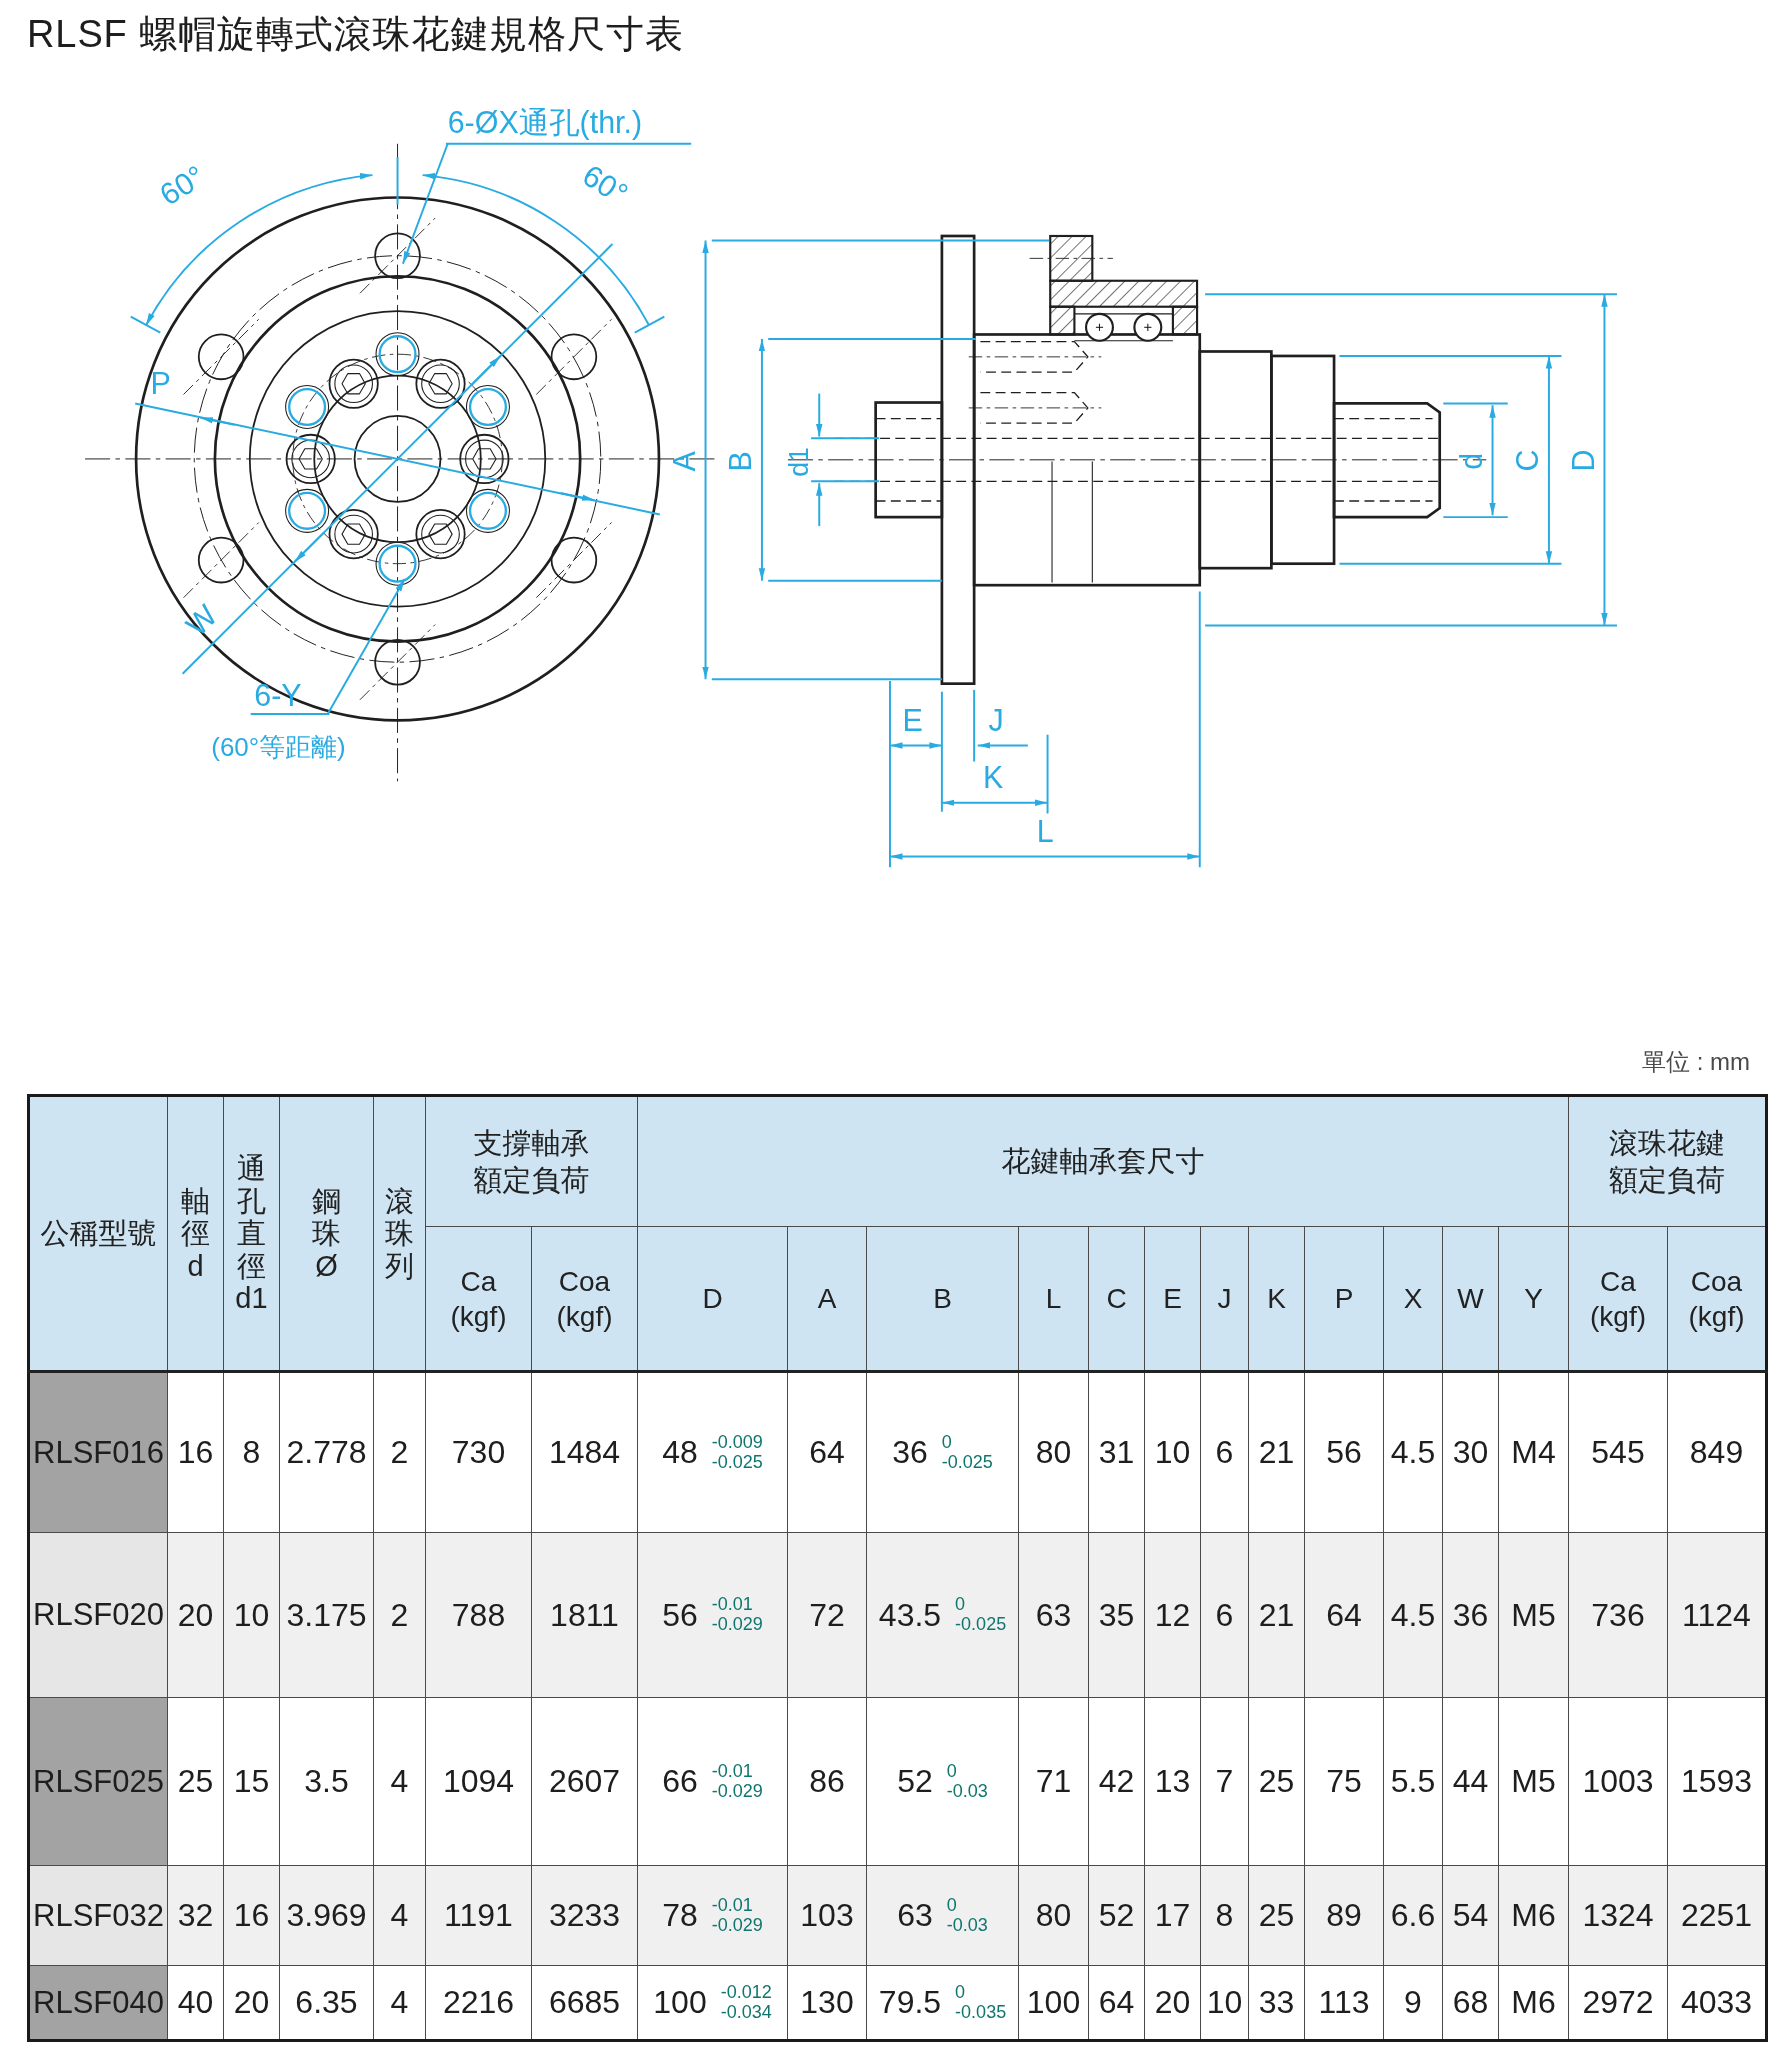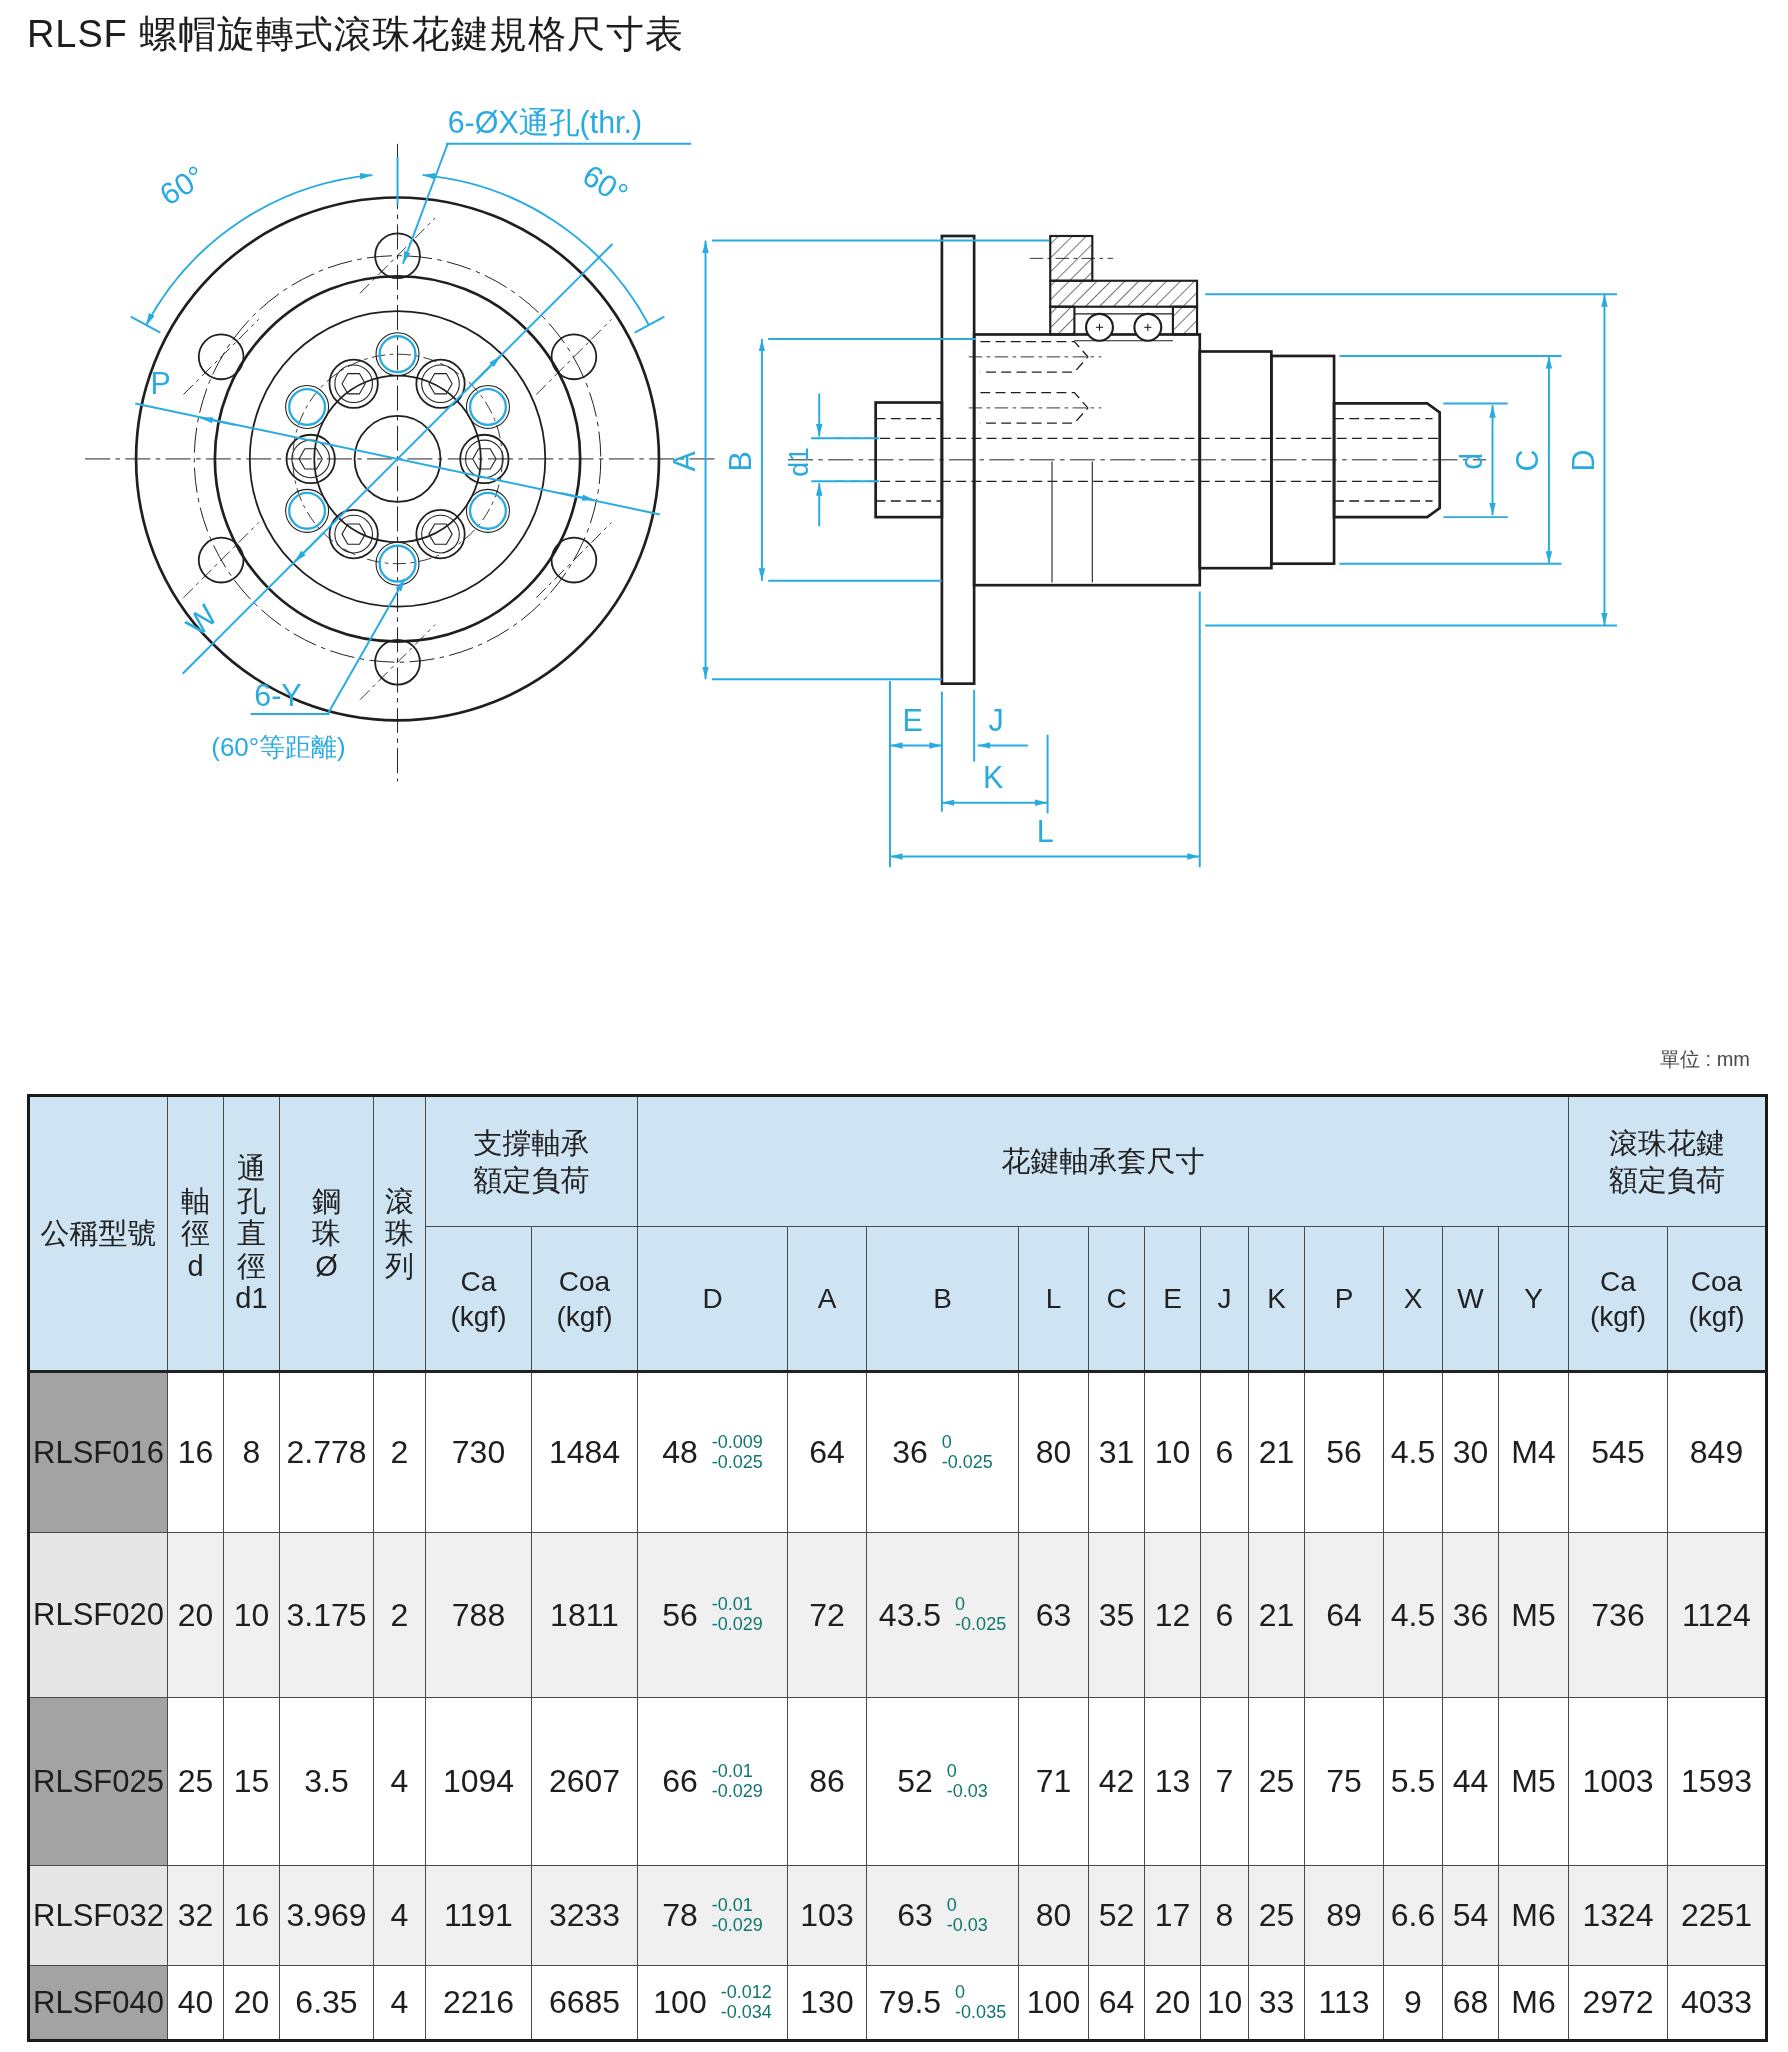--- a/index.html
+++ b/index.html
@@ -6,21 +6,21 @@
   body{
     width:1788px;height:2053px;background:#ffffff;position:relative;
     font-family:"Liberation Sans","DejaVu Sans",sans-serif;color:#222;
     overflow:hidden;
   }
   .page-title{
     position:absolute;left:27px;top:9px;font-size:38px;font-weight:500;
     color:#1e1e1e;letter-spacing:0.9px;white-space:nowrap;
   }
   .units-label{
-    position:absolute;right:38px;top:1046px;font-size:20px;color:#4a4a4a;
+    position:absolute;right:38px;top:1046px;font-size:24px;color:#4a4a4a;
   }
   svg.drawing{position:absolute;left:0;top:54px;}
 
   
   .k   {stroke:#1f1f1f;stroke-width:3;fill:none;}
   .k2  {stroke:#1f1f1f;stroke-width:2;fill:none;}
   .k1  {stroke:#1f1f1f;stroke-width:1.2;fill:none;}
   .cl  {stroke:#1f1f1f;stroke-width:1.1;fill:none;stroke-dasharray:28 6 5 6;}
   .cl2 {stroke:#1f1f1f;stroke-width:1;fill:none;stroke-dasharray:15 5 4 5;}
   .dsh {stroke:#1f1f1f;stroke-width:1.5;fill:none;stroke-dasharray:11 6;}

